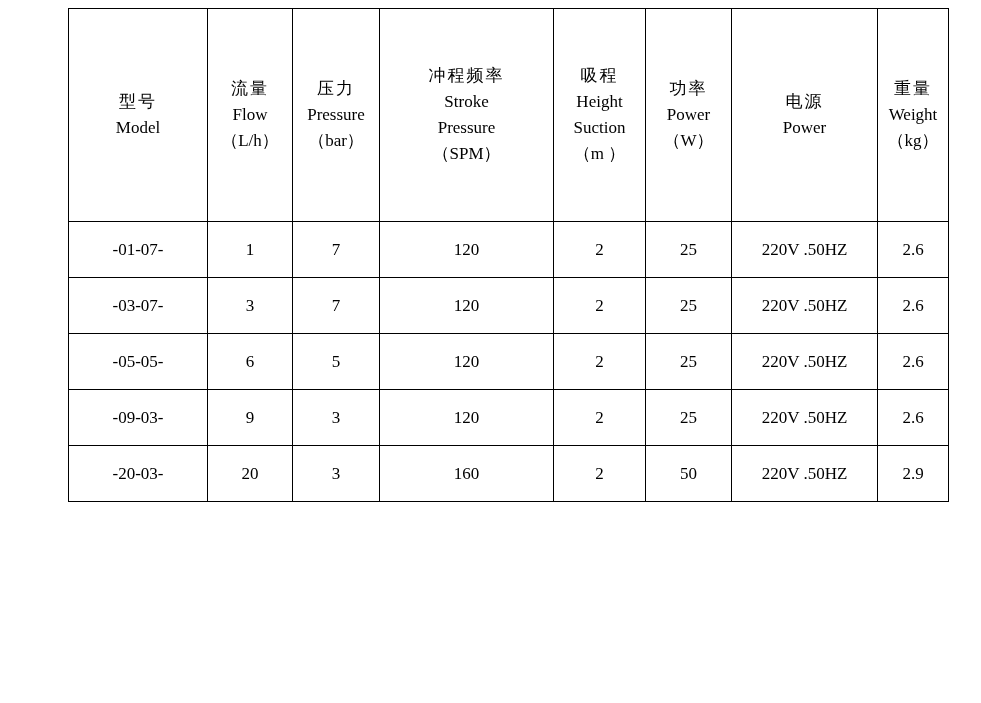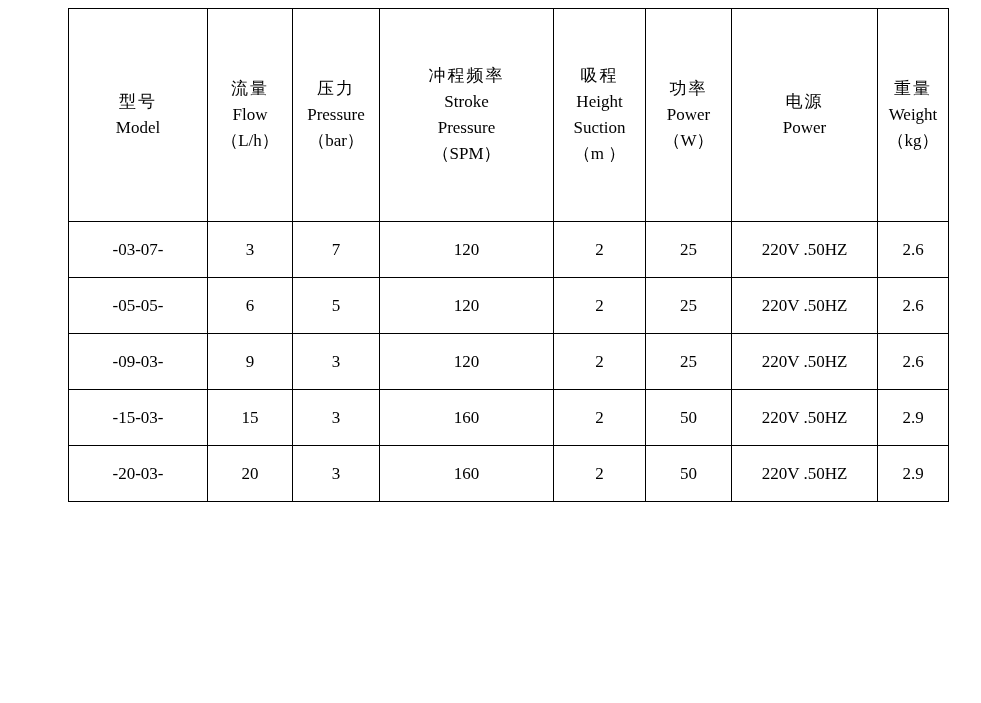--- a/index.html
+++ b/index.html
@@ -117,20 +117,30 @@
           </th>
           <th>
             <span class="hdr-line cjk">重量</span>
             <span class="hdr-line">Weight</span>
             <span class="hdr-line">（kg）</span>
           </th>
         </tr>
     </thead>
     <tbody>
         <tr>
+          <td>-01-07-</td>
+          <td>1</td>
+          <td>7</td>
+          <td>120</td>
+          <td>2</td>
+          <td>25</td>
+          <td>220V .50HZ</td>
+          <td>2.6</td>
+        </tr>
+        <tr>
           <td>-03-07-</td>
           <td>3</td>
           <td>7</td>
           <td>120</td>
           <td>2</td>
           <td>25</td>
           <td>220V .50HZ</td>
           <td>2.6</td>
         </tr>
         <tr>
@@ -147,30 +157,20 @@
           <td>-09-03-</td>
           <td>9</td>
           <td>3</td>
           <td>120</td>
           <td>2</td>
           <td>25</td>
           <td>220V .50HZ</td>
           <td>2.6</td>
         </tr>
         <tr>
-          <td>-15-03-</td>
-          <td>15</td>
-          <td>3</td>
-          <td>160</td>
-          <td>2</td>
-          <td>50</td>
-          <td>220V .50HZ</td>
-          <td>2.9</td>
-        </tr>
-        <tr>
           <td>-20-03-</td>
           <td>20</td>
           <td>3</td>
           <td>160</td>
           <td>2</td>
           <td>50</td>
           <td>220V .50HZ</td>
           <td>2.9</td>
         </tr>
       </tbody>

